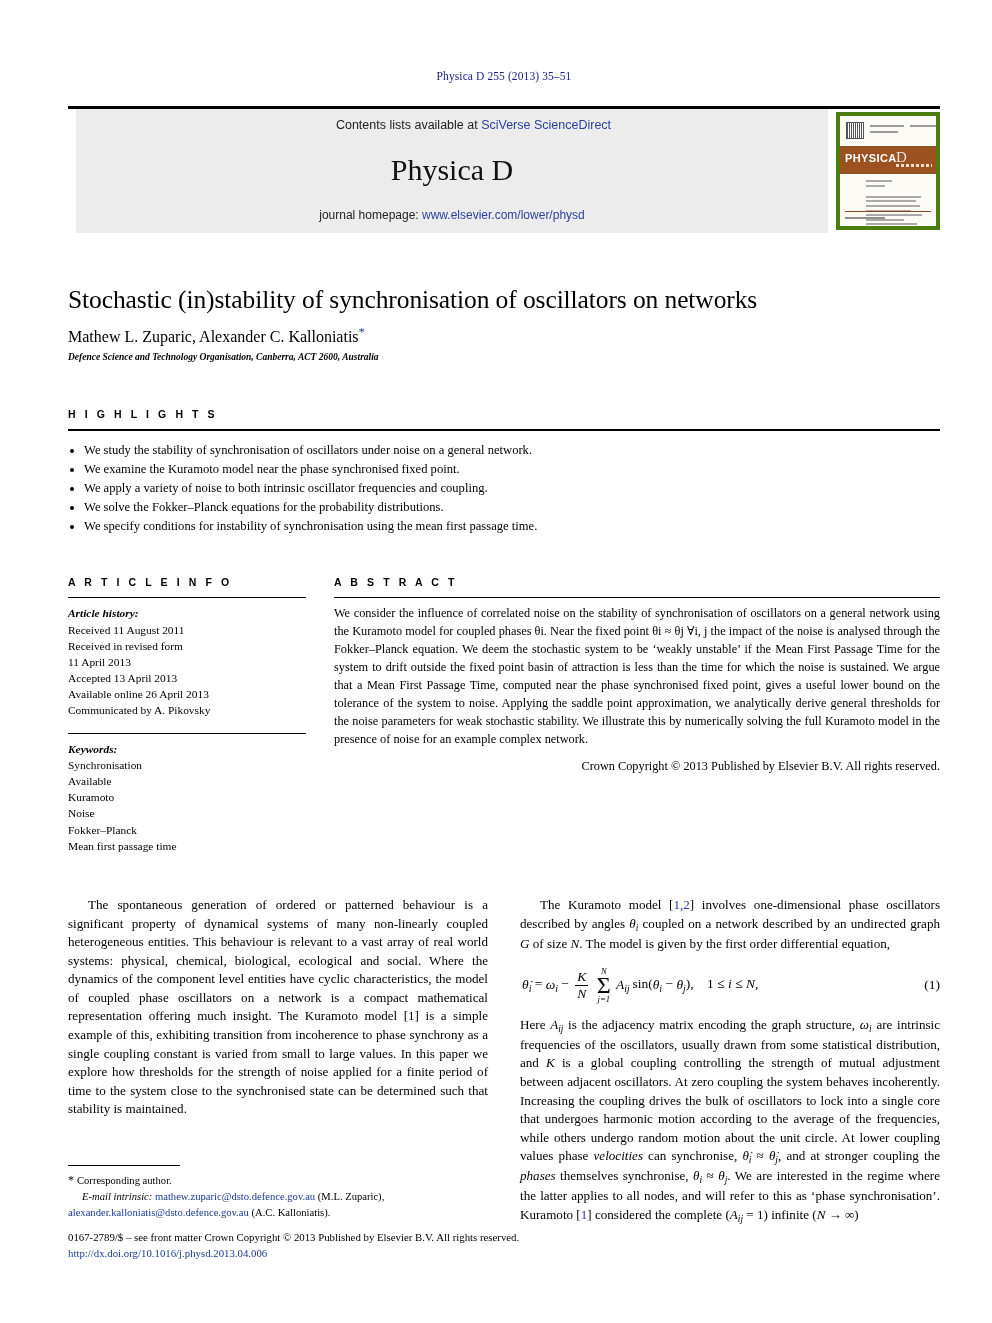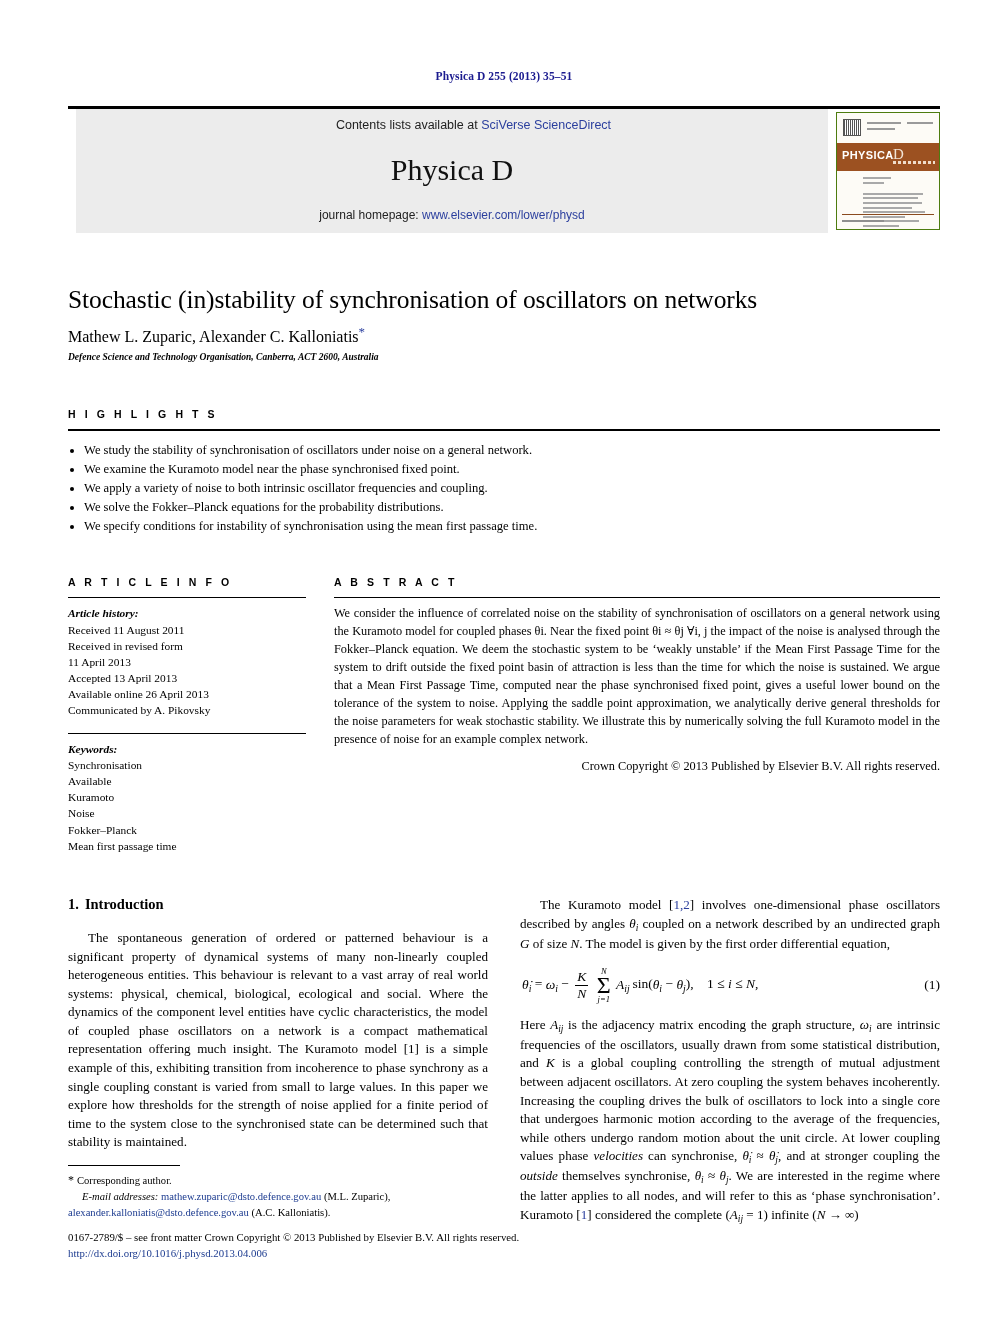--- a/index.html
+++ b/index.html
@@ -25,21 +25,21 @@
     position: absolute;
     left: 68px;
     top: 0;
     width: 872px;
   }
 
   
   .runhead {
     text-align: center;
     font-size: 11.5px;
-    font-weight: bold;
+    font-weight: normal;
     color: #1b1b8f;
     margin-top: 70px;
     letter-spacing: .1px;
   }
 
   
   .masthead {
     margin-top: 24px;
     border-top: 3px solid #000;
     display: flex;
@@ -93,21 +93,21 @@
   .homepage-line {
     font-family: "Liberation Sans", sans-serif;
     font-size: 12px;
     color: #222;
   }
   .homepage-line a { color: #2b3f9e; text-decoration: none; }
 
   .cover-thumb {
     flex: 0 0 104px;
     width: 104px;
-    border: 1px solid #4d7c0f;
+    border: 4px solid #4d7c0f;
     background: #fdfbf6;
     box-sizing: border-box;
     position: relative;
     align-self: center;
     height: 118px;
     overflow: hidden;
     padding-left: 20px;
   }
   .cv-topbar { position:absolute; left:6px; top:6px; right:6px; height:20px; }
   .cv-qr { position:absolute; left:0; top:0; width:16px; height:15px; border:1px solid #555; background:
@@ -391,23 +391,20 @@
       <div class="section-head">A B S T R A C T</div>
       <div class="ia-rule thick"></div>
       <p class="abs-body">We consider the influence of correlated noise on the stability of synchronisation of oscillators on a general network using the Kuramoto model for coupled phases θi. Near the fixed point θi ≈ θj ∀i, j the impact of the noise is analysed through the Fokker–Planck equation. We deem the stochastic system to be ‘weakly unstable’ if the Mean First Passage Time for the system to drift outside the fixed point basin of attraction is less than the time for which the noise is sustained. We argue that a Mean First Passage Time, computed near the phase synchronised fixed point, gives a useful lower bound on the tolerance of the system to noise. Applying the saddle point approximation, we analytically derive general thresholds for the noise parameters for weak stochastic stability. We illustrate this by numerically solving the full Kuramoto model in the presence of noise for an example complex network.</p>
       <p class="abs-copy">Crown Copyright © 2013 Published by Elsevier B.V. All rights reserved.</p>
     </div>
   </div>
 
   <div class="body-cols">
 
     <div class="bcol">
-      <h2 class="sec">
-        <span class="num">1.</span><span>Introduction</span>
-      </h2>
       <p class="para">
         <span>The spontaneous generation of ordered or patterned behaviour is a significant property of dynamical systems of many non-linearly coupled heterogeneous entities. This behaviour is relevant to a vast array of real world systems: physical, chemical, biological, ecological and social. Where the dynamics of the component level entities have cyclic characteristics, the model of coupled phase oscillators on a network is a compact mathematical representation offering much insight. The Kuramoto model [1] is a simple example of this, exhibiting transition from incoherence to phase synchrony as a single coupling constant is varied from small to large values. In this paper we explore how thresholds for the strength of noise applied for a finite period of time to the system close to the synchronised state can be determined such that stability is maintained.</span>
       </p>
     </div>
 
     <div class="bcol">
       <p class="para">
         The Kuramoto model [<span class="ref">1,2</span>] involves one-dimensional phase
         oscillators described by angles <span class="mi">θ<span class="sub">i</span></span> coupled on a network described
         by an undirected graph <span class="mi">G</span> of size <span class="mi">N</span>. The model is given by the first
@@ -428,37 +425,37 @@
 
       <p class="para noindent">
         Here <span class="mi">A<span class="sub">ij</span></span> is the adjacency matrix encoding the graph structure,
         <span class="mi">ω<span class="sub">i</span></span> are intrinsic frequencies of the oscillators, usually drawn from
         some statistical distribution, and <span class="mi">K</span> is a global coupling controlling the strength of mutual
         adjustment between adjacent oscillators. At zero coupling the system behaves incoherently. Increasing the coupling drives
         the bulk of oscillators to lock into a single core that undergoes harmonic motion according to the average of the
         frequencies, while others undergo random motion about the unit circle. At lower coupling values phase
         <span class="mi">velocities</span> can synchronise, <span class="mi">θ̇<span class="sub">i</span></span> ≈
         <span class="mi">θ̇<span class="sub">j</span></span>, and at stronger coupling the
-        <span class="mi">outside</span> themselves synchronise, <span class="mi">θ<span class="sub">i</span></span> ≈
+        <span class="mi">phases</span> themselves synchronise, <span class="mi">θ<span class="sub">i</span></span> ≈
         <span class="mi">θ<span class="sub">j</span></span>. We are interested in the regime where the latter applies to all
         nodes, and will refer to this as ‘phase synchronisation’. Kuramoto [<span class="ref">1</span>]
         considered the complete (<span class="mi">A<span class="sub">ij</span></span> = 1) infinite (<span class="mi">N</span> → ∞)
       </p>
     </div>
   </div>
 
 </div>
 
 <div class="footnote-wrap">
   <div class="fn-rule"></div>
   <div class="fn-line">
     <span class="fn-star">*</span><span>Corresponding author.</span>
   </div>
   <div class="fn-line" style="text-indent:14px;">
-    <span class="fn-em">E-mail addresses:</span>
+    <span class="fn-em">E-mail intrinsic:</span>
     <span class="mail">mathew.zuparic@dsto.defence.gov.au</span>
     <span>(M.L. Zuparic),</span>
     <span class="mail">alexander.kalloniatis@dsto.defence.gov.au</span>
     <span>(A.C. Kalloniatis).</span>
   </div>
 </div>
 
 <div class="page-footer">
   <div>0167-2789/$ – see front matter Crown Copyright © 2013 Published by Elsevier B.V. All rights reserved.</div>
   <div class="doi">http://dx.doi.org/10.1016/j.physd.2013.04.006</div>

